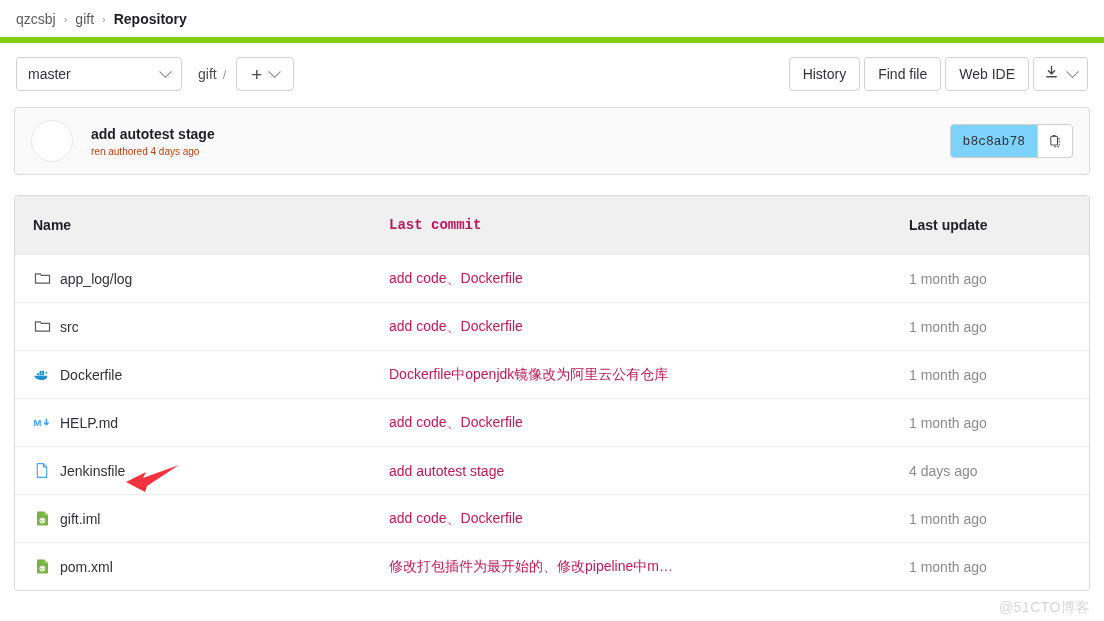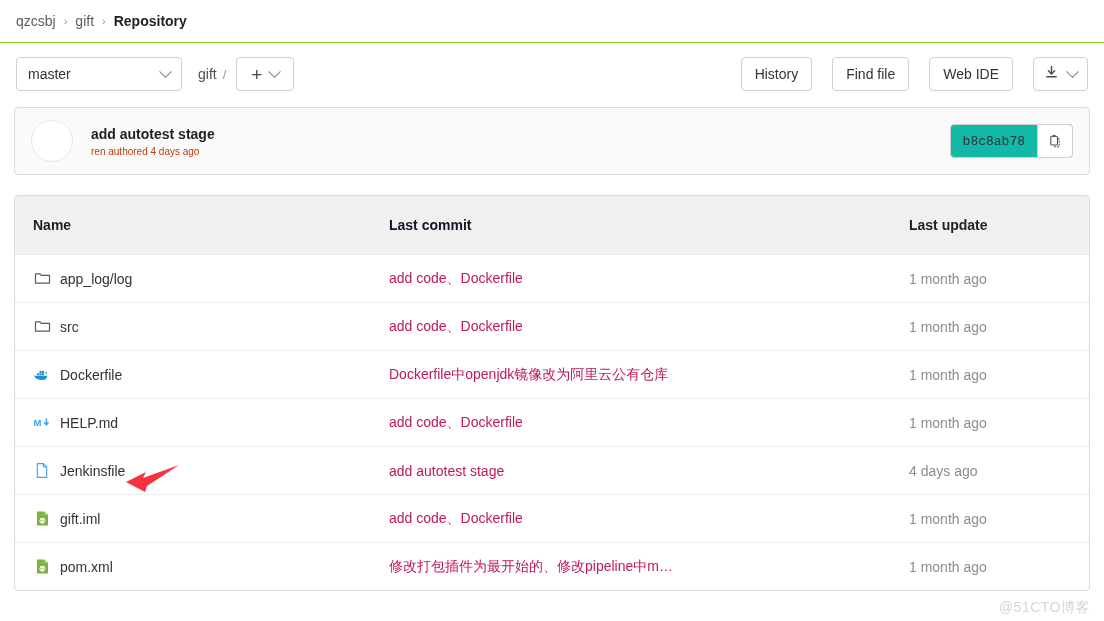--- a/index.html
+++ b/index.html
@@ -15,21 +15,21 @@
     overflow: hidden;
     position: relative;
   }
 
   
   .breadcrumb-bar {
     height: 43px;
     display: flex;
     align-items: center;
     padding: 0 16px;
-    border-bottom: 1px solid #84cc16;
+    border-bottom: 6px solid #84cc16;
     box-sizing: border-box;
   }
   .crumb {
     font-size: 14px;
     color: #5c5c5c;
   }
   .crumb.current {
     color: #1f1e24;
     font-weight: bold;
     text-align: center;
@@ -87,21 +87,21 @@
   .plus-glyph {
     font-size: 19px;
     color: #4a4a4a;
     line-height: 1;
     font-weight: 500;
   }
   .toolbar-right {
     margin-left: auto;
     display: flex;
     align-items: flex-start;
-    gap: 20px;
+    gap: 4px;
   }
   .btn {
     height: 34px;
     border: 1px solid #d0d0d0;
     border-radius: 4px;
     background: #fff;
     font-size: 14px;
     color: #333238;
     padding: 0 13px;
     display: flex;
@@ -169,21 +169,21 @@
     color: #c2410c;
   }
   .sha-group {
     margin-left: auto;
     display: flex;
     align-items: stretch;
     height: 32px;
     border: 1px solid #d0d0d0;
     border-radius: 4px;
     overflow: hidden;
-    background: #14b8a6;
+    background: #7dd3fc;
   }
   .sha-text {
     display: flex;
     align-items: center;
     padding: 0 12px;
     font-family: "Liberation Mono", monospace;
     font-size: 13px;
     color: #333238;
   }
   .sha-copy {
@@ -229,21 +229,21 @@
     white-space: nowrap;
   }
   .col-commit {
     flex: 1;
     color: #be185d;
     overflow: hidden;
     white-space: nowrap;
     text-overflow: ellipsis;
     padding-right: 12px;
   }
-  .row.header .col-commit { color: #0f172a; }
+  .row.header .col-commit { color: #be185d; font-family: Liberation Mono, monospace; }
   .col-update {
     width: 180px;
     padding-right: 18px;
     box-sizing: border-box;
     color: #8c8c8c;
     white-space: nowrap;
   }
   .row.header .col-update { color: #1f1e24; }
   .fname {
     color: #333238;

